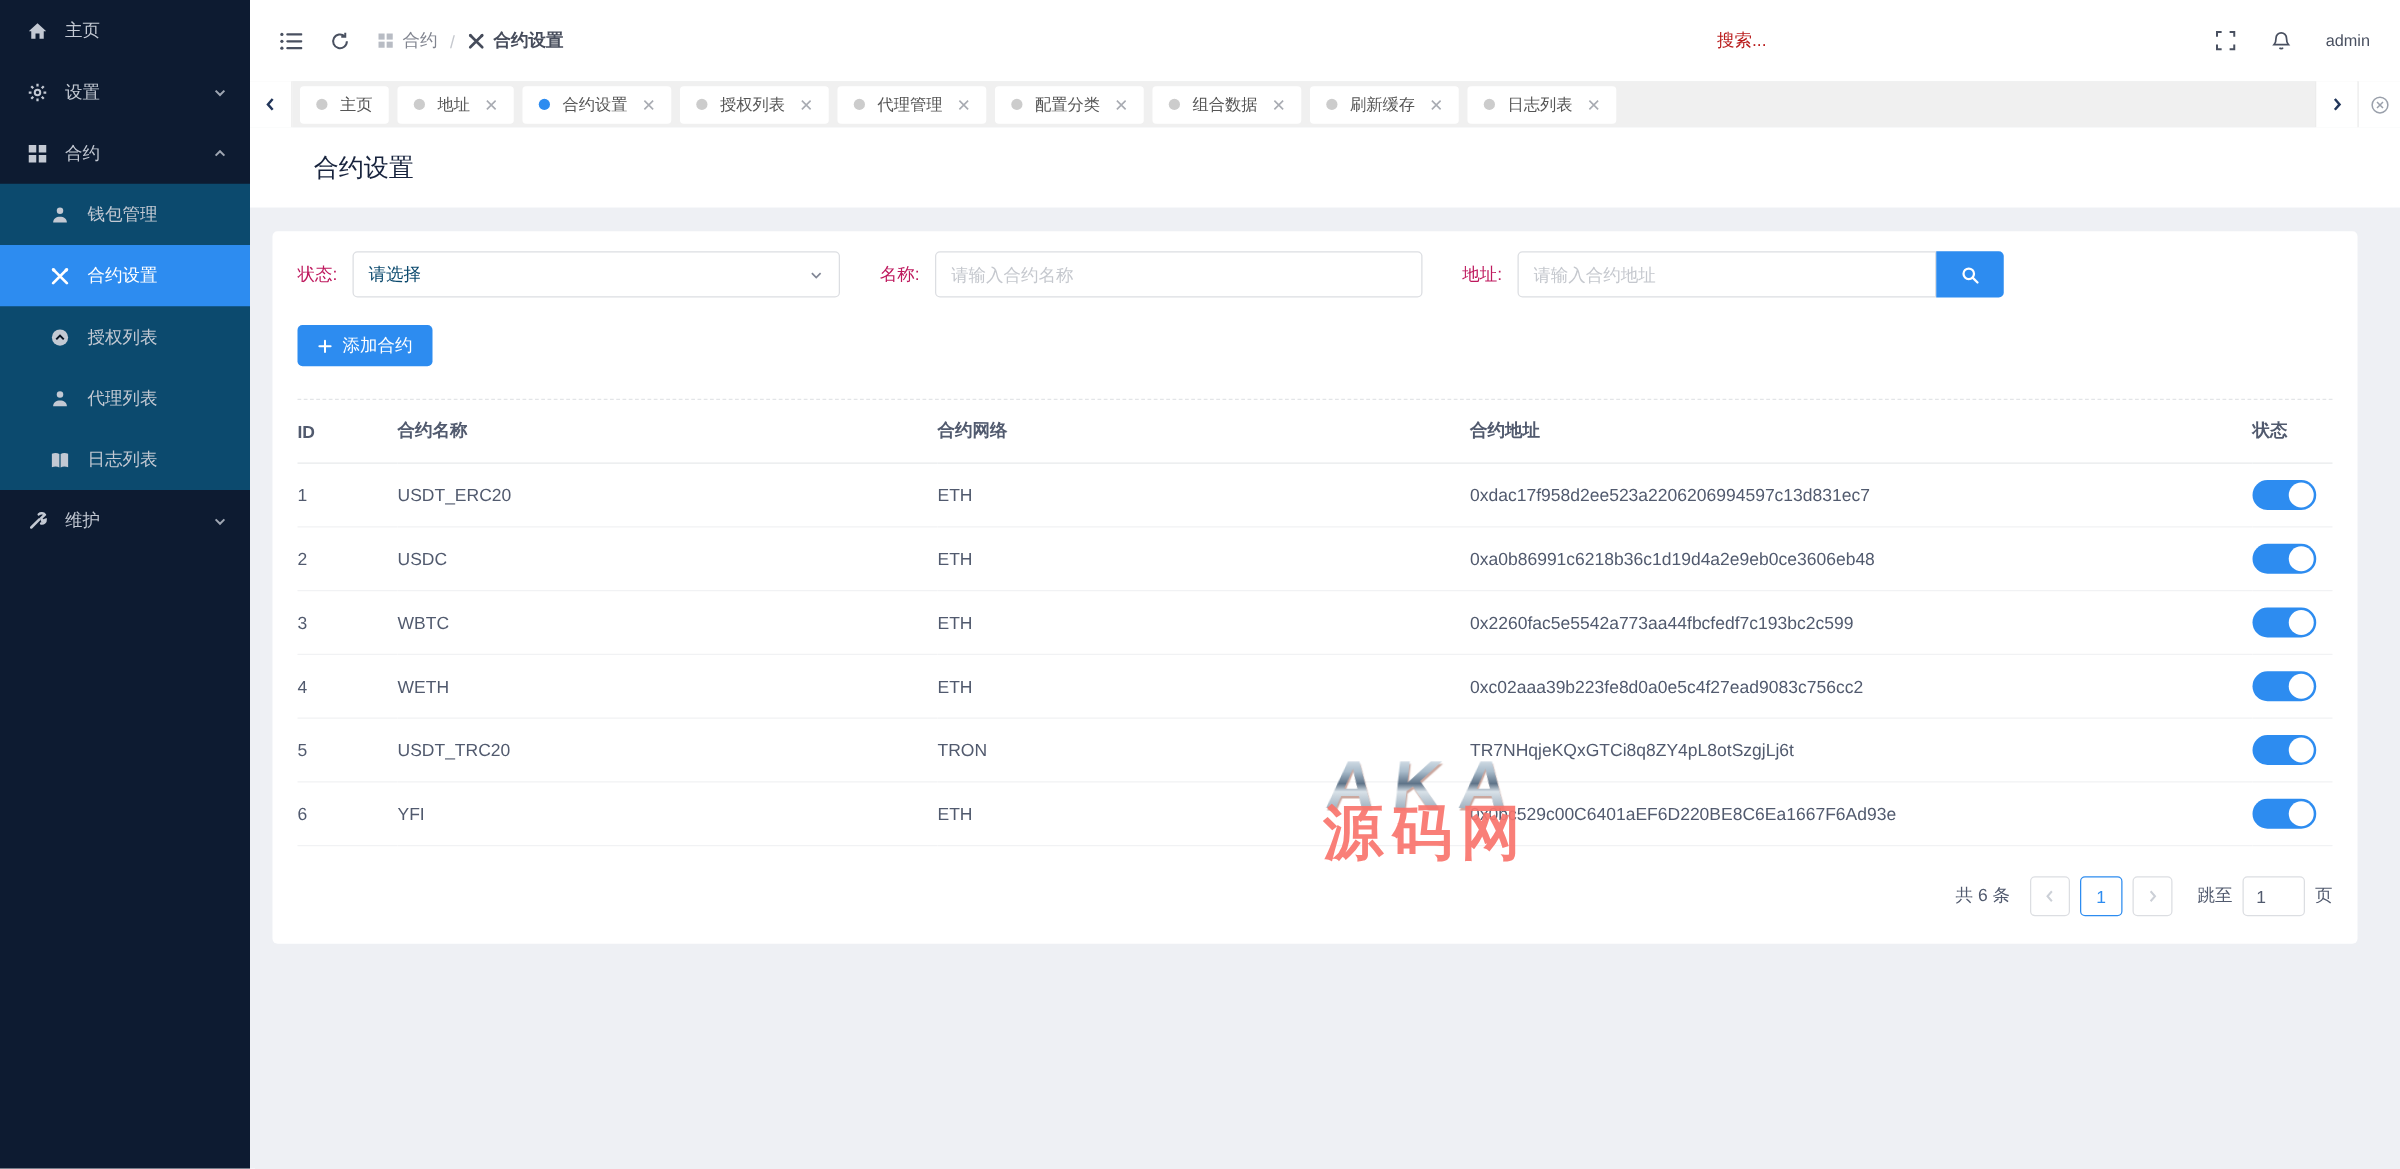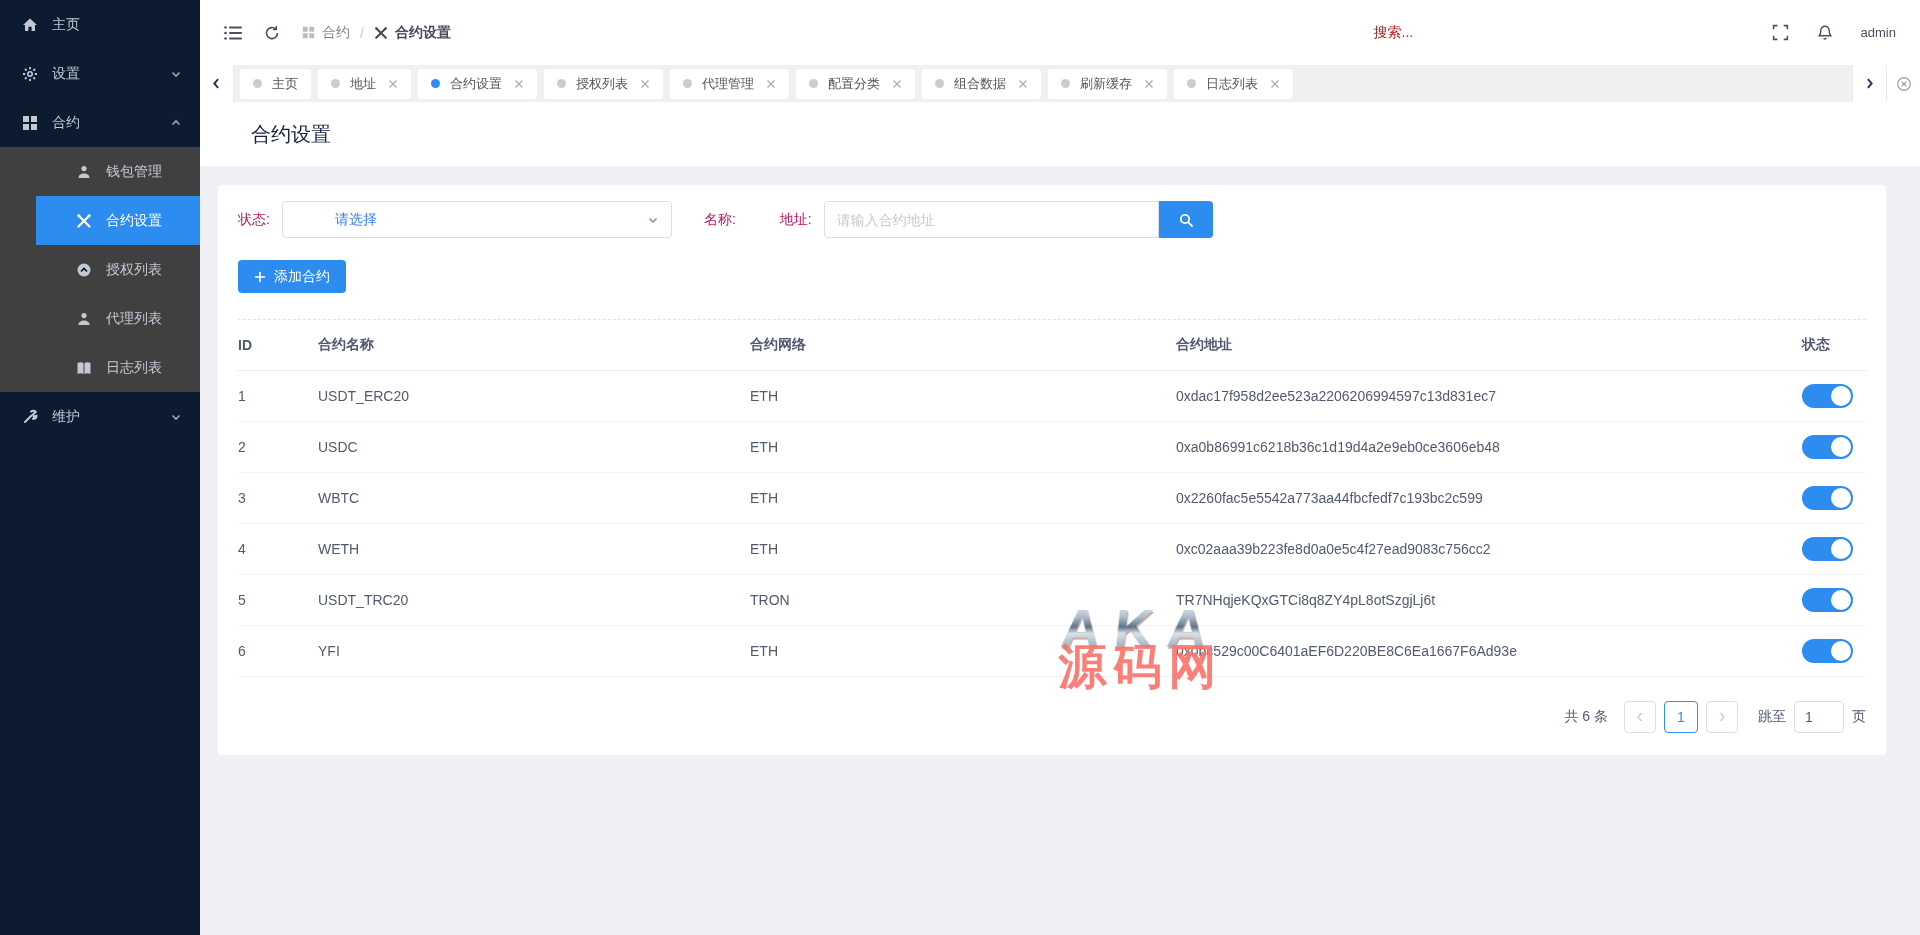--- a/index.html
+++ b/index.html
@@ -6,21 +6,21 @@
   html,body { width:1920px; height:935px; overflow:hidden; }
   body { font-family:"Liberation Sans","DejaVu Sans",sans-serif; font-size:14px; color:#515a6e; }
   .app { display:flex; width:1920px; height:935px; }
 
   
   .sidebar { width:200px; background:#0d1b31; flex-shrink:0; display:flex; flex-direction:column; }
   .side-item { height:49px; display:flex; align-items:center; padding:0 18px 0 22px; color:#c3c9d3; cursor:pointer; font-size:14px; }
   .side-item .ic { width:16px; height:16px; margin-right:14px; flex-shrink:0; display:inline-flex; }
   .side-item .lbl { flex:1; }
   .side-item .chev { width:12px; height:12px; opacity:.8; }
-  .submenu { background:#404040;padding-left:36px; }
+  .submenu { background:#0c4a6e; }
   .submenu .side-item { padding-left:40px; }
   .side-item.active { background:#2d8cf0; color:#fff; }
   svg { display:block; }
 
   
   .main { flex:1; display:flex; flex-direction:column; background:#eef0f4; min-width:0; }
 
   
   .topbar { height:65px; background:#fff; display:flex; align-items:center; padding:0 24px; flex-shrink:0; }
   .tb-ic { color:#495060; margin-right:22px; cursor:pointer; display:inline-flex; }
@@ -49,21 +49,21 @@
   .page-title { font-size:20px; color:#17233d; }
 
   
   .content { flex:1; padding:19px 34px 0 18px; position:relative; }
   .card { background:#fff; border-radius:4px; min-height:540px; padding:16px 20px 22px; }
 
   .filters { display:flex; align-items:center; }
   .fgroup { display:flex; align-items:center; margin-right:32px; }
   .flabel { margin-right:12px; color:#be185d; white-space:nowrap; }
   .fake-select { width:390px; height:37px; border:1px solid #dcdee2; border-radius:4px; display:flex; align-items:center; padding:0 12px; cursor:pointer; background:#fff; }
-  .fake-select .ph { color:#3b82f6; flex:1;margin-left:40px; }
+  .fake-select .ph { color:#0c4a6e; flex:1; }
   .fake-select .chev { color:#808695; }
   .finput { height:37px; border:1px solid #dcdee2; border-radius:4px; padding:0 12px; font-size:14px; color:#515a6e; outline:none; font-family:inherit; }
   .finput::placeholder { color:#c5c8ce; }
   .finput.name { width:390px; }
   .addr-wrap { display:flex; }
   .finput.addr { width:335px; border-radius:4px 0 0 4px; }
   .search-btn { width:54px; height:37px; background:#2d8cf0; border:none; border-radius:0 4px 4px 0; color:#fff; cursor:pointer; display:flex; align-items:center; justify-content:center; }
 
   .add-btn { margin-top:22px; height:33px; background:#2d8cf0; color:#fff; border:none; border-radius:4px; padding:12px 16px; font-size:14px; display:flex; align-items:center; gap:8px; cursor:pointer; font-family:inherit; }
 
@@ -376,20 +376,21 @@
               <span class="ph">请选择</span>
               <span class="chev">
                 <svg viewBox="0 0 12 12" width="12" height="12" fill="none" stroke="currentColor" stroke-width="1.4">
                     <path d="M2.5 4.5 6 8l3.5-3.5"></path>
                   </svg>
               </span>
             </div>
           </div>
           <div class="fgroup">
             <span class="flabel">名称:</span>
+            <input class="finput name" placeholder="请输入合约名称" style="">
           </div>
           <div class="fgroup" style="margin-right:0;">
             <span class="flabel">地址:</span>
             <span class="addr-wrap">
               <input class="finput addr" placeholder="请输入合约地址" style="">
               <button class="search-btn">
                 <span>
                   <svg viewBox="0 0 16 16" width="16" height="16" fill="none" stroke="#fff" stroke-width="1.8">
                       <circle cx="7" cy="7" r="4.2"></circle>
                       <path d="M10.3 10.3 14 14" stroke-linecap="round"></path>

